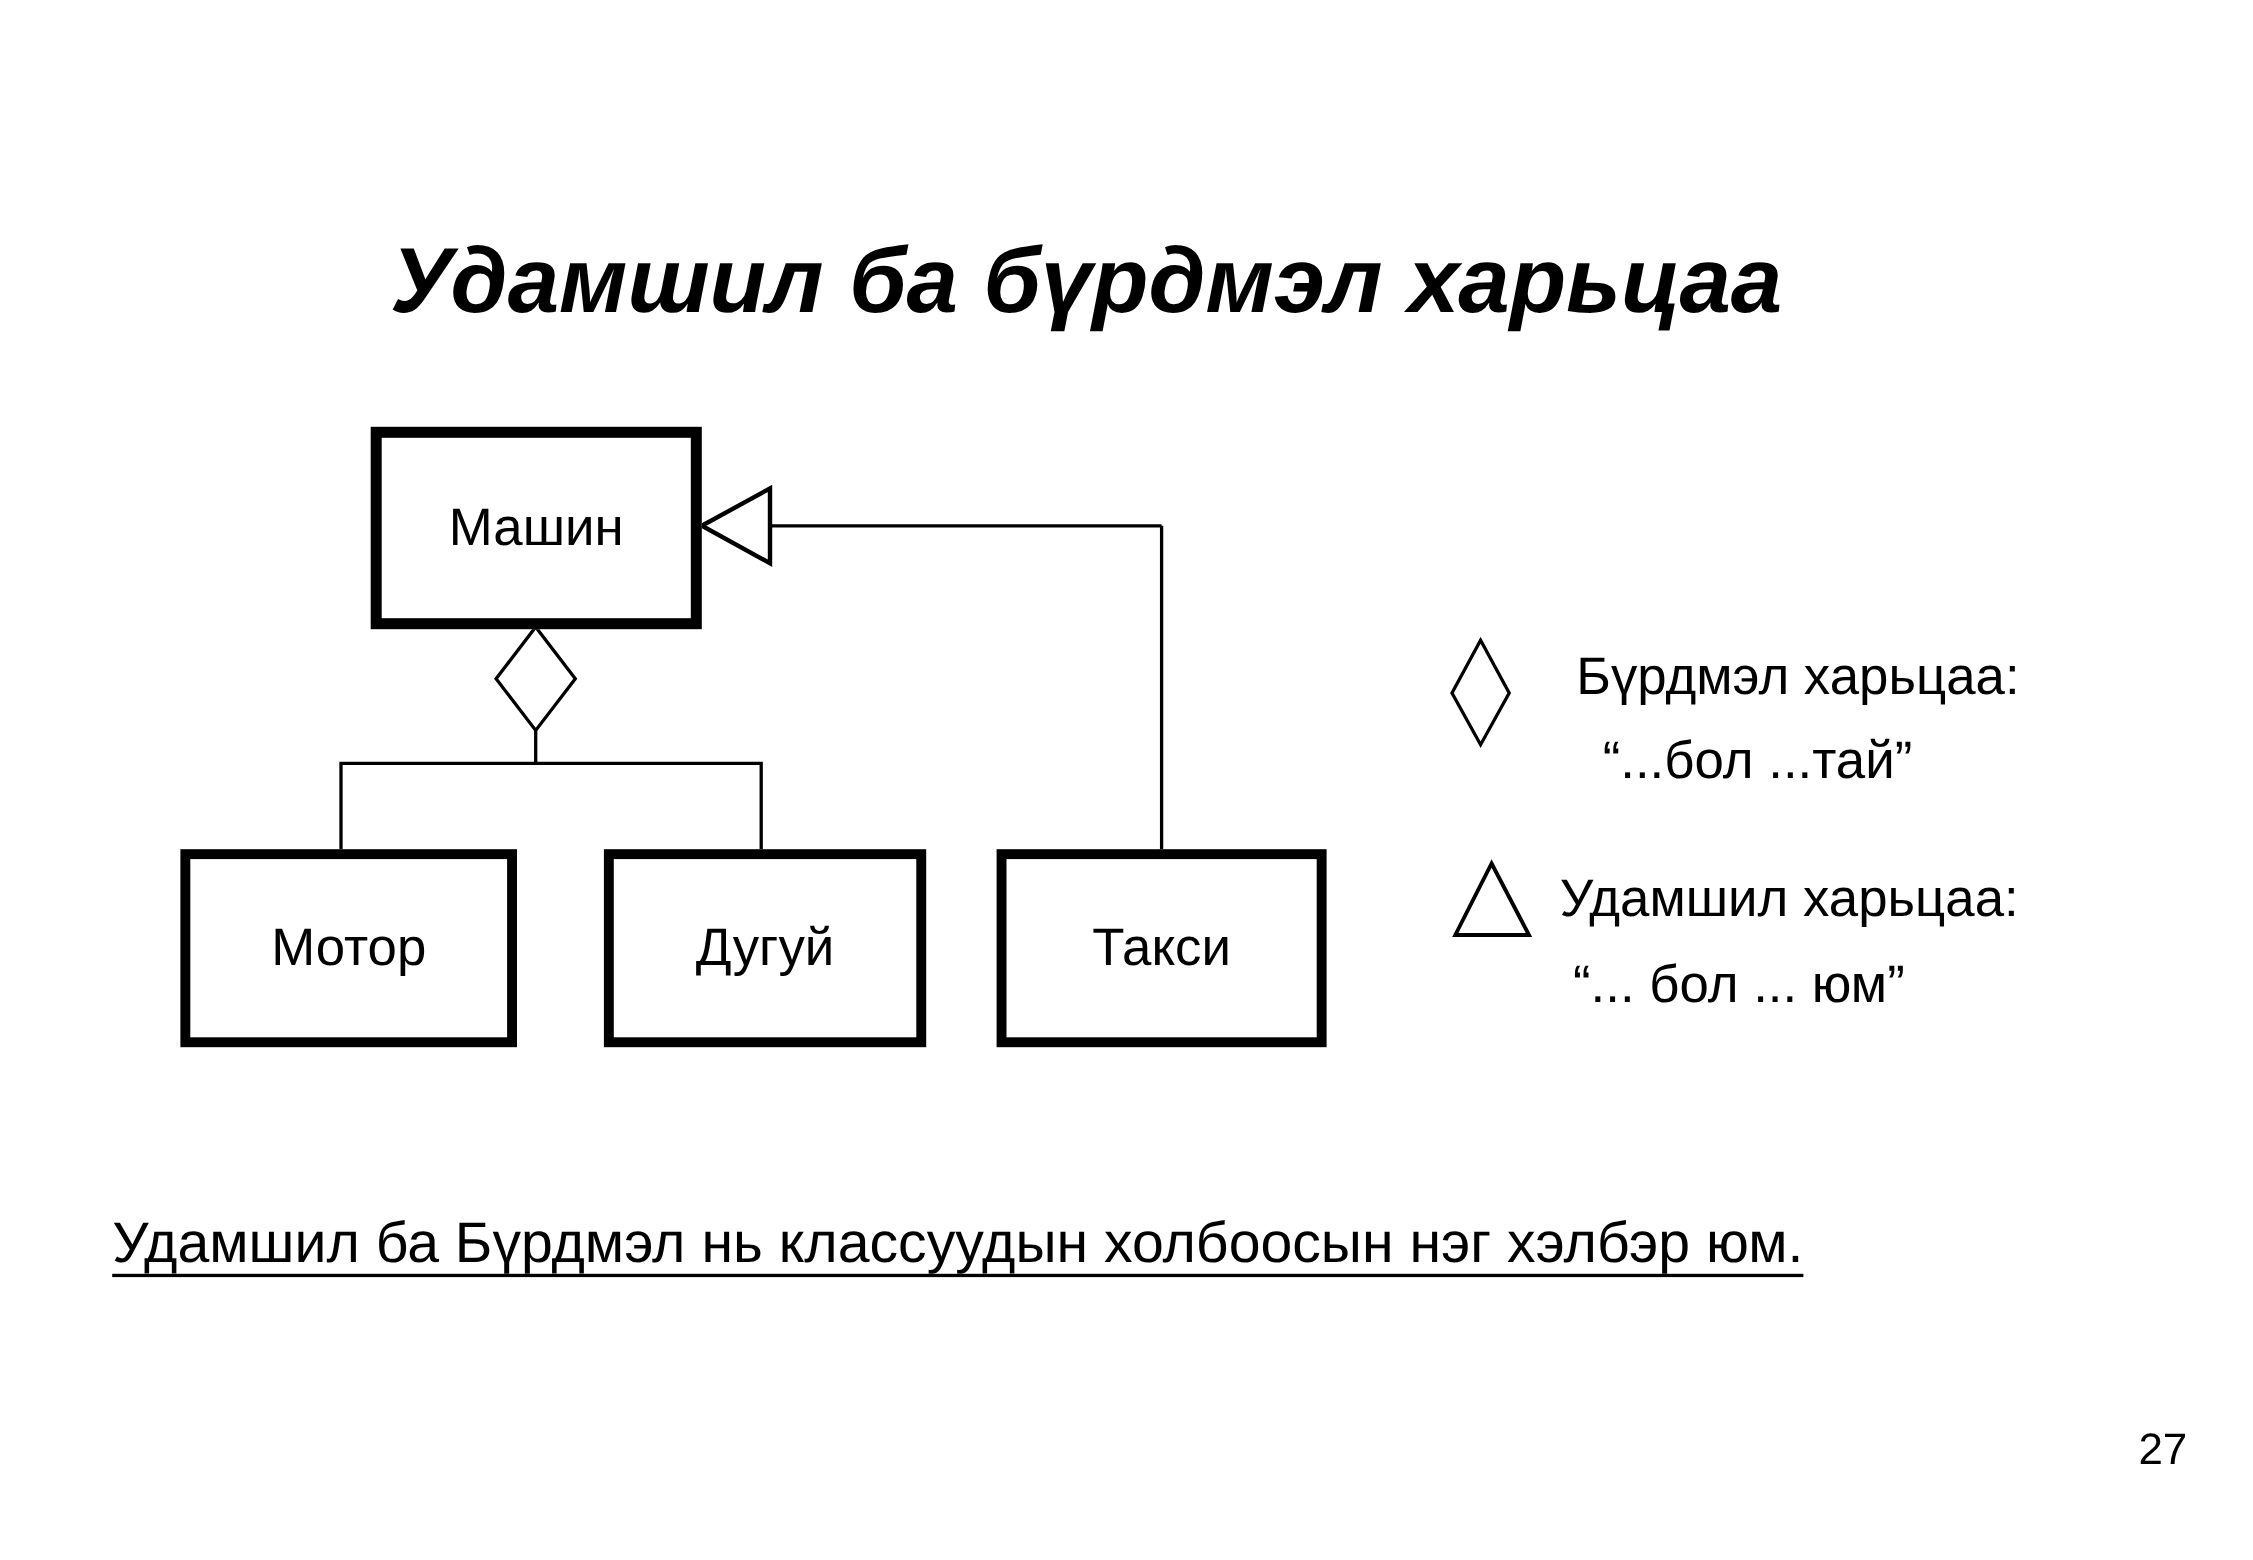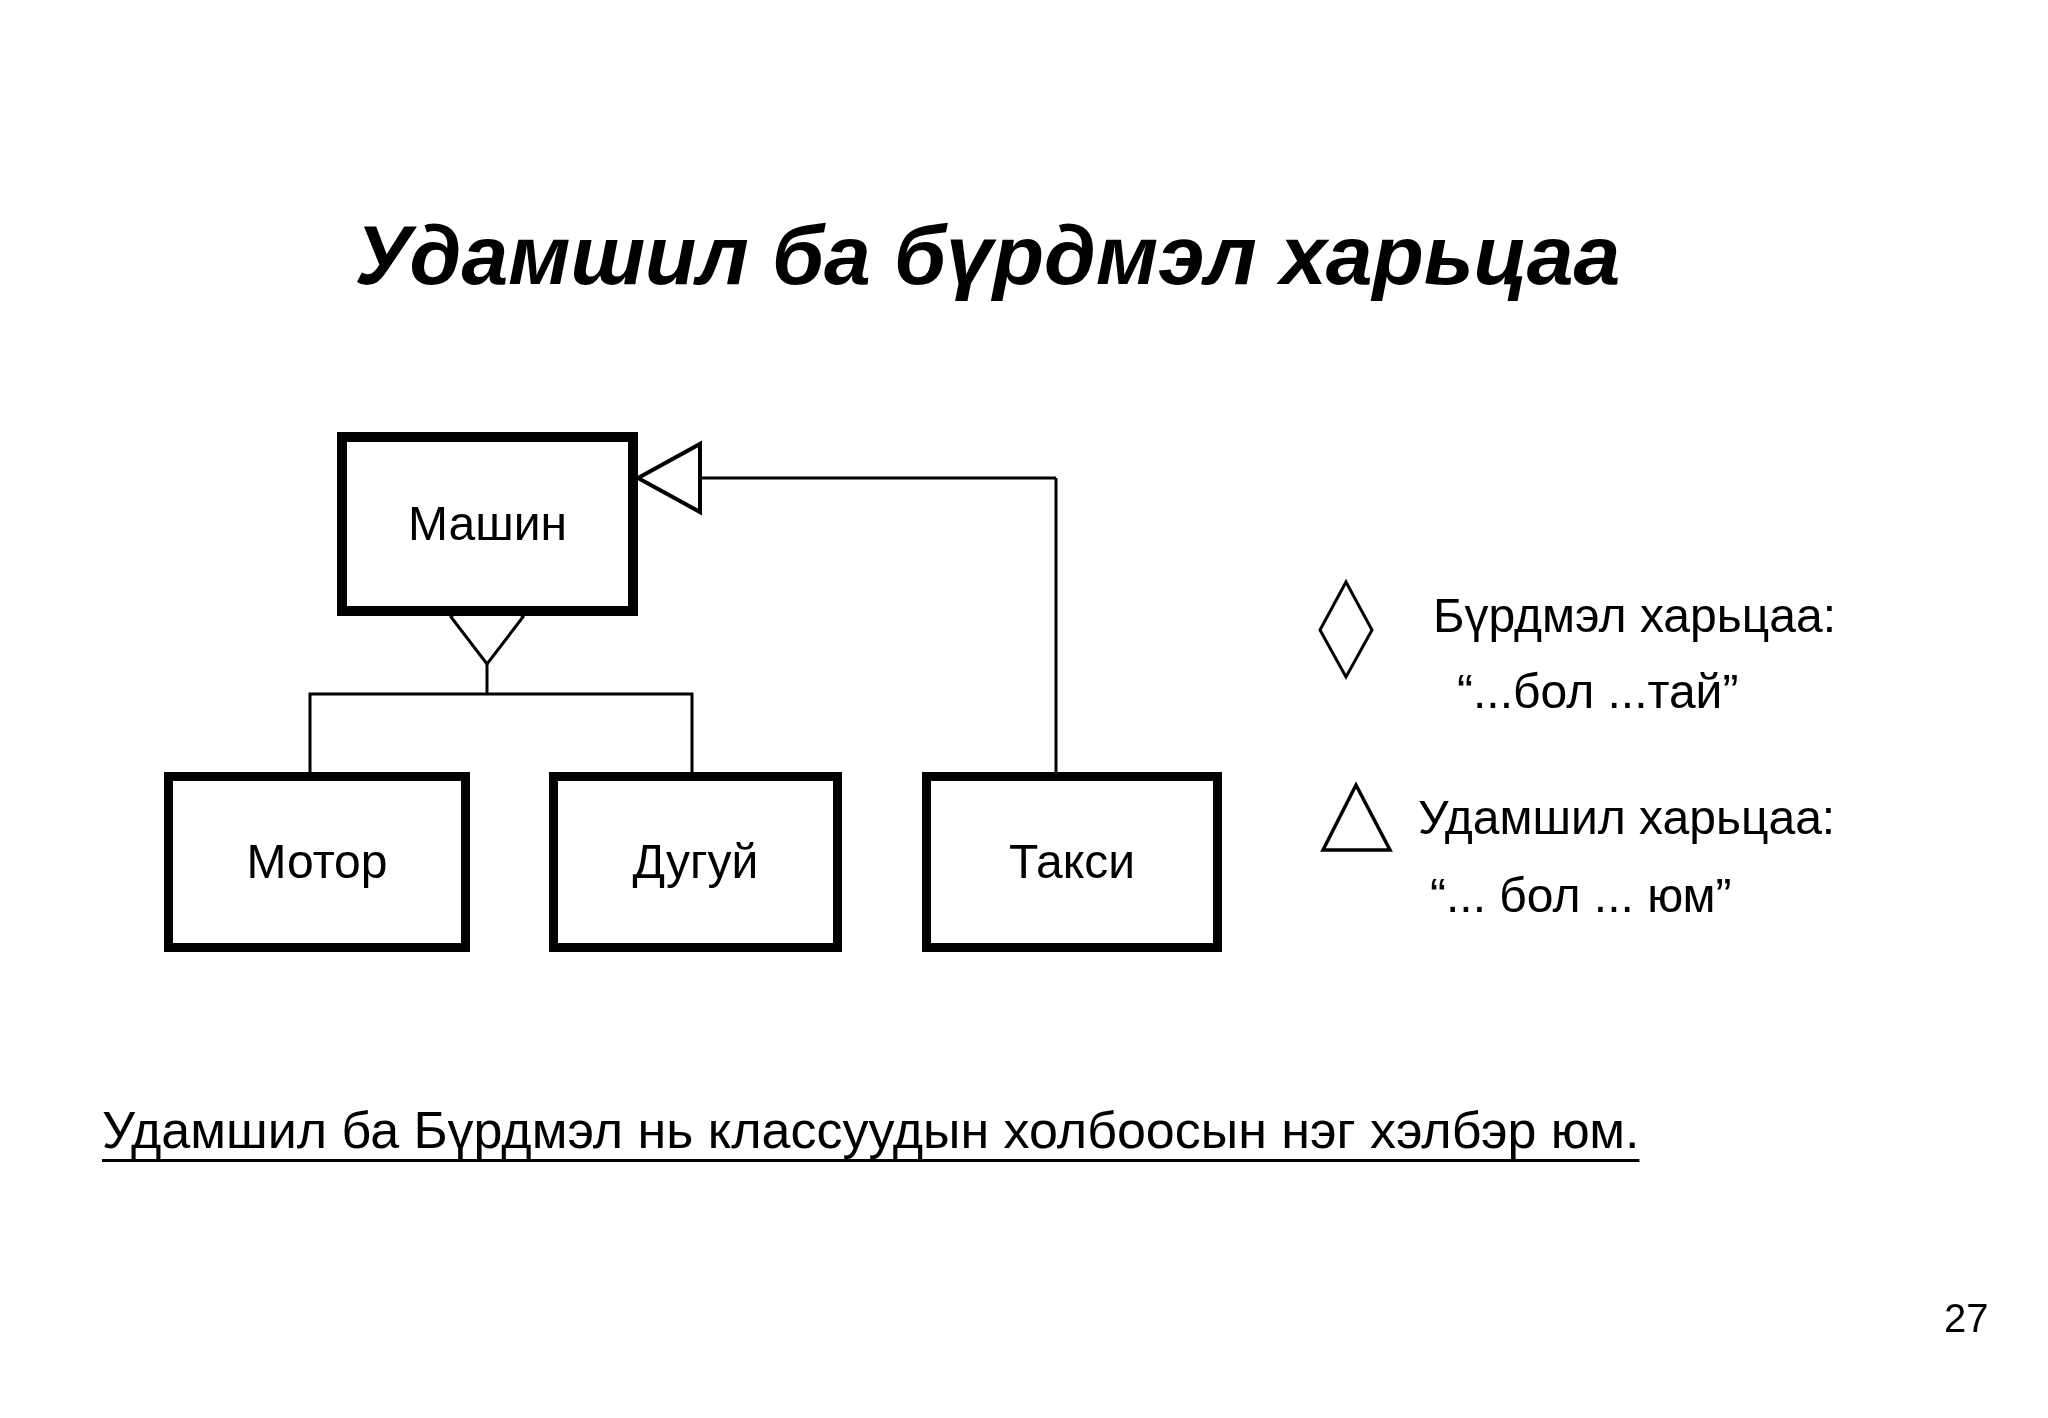--- a/index.html
+++ b/index.html
@@ -30,24 +30,24 @@
     position: absolute;
     background: #ffffff;
     border: 9px solid #000000;
     box-sizing: border-box;
     display: flex;
     align-items: center;
     justify-content: center;
     font-size: 48px;
     line-height: 1;
   }
-  #box-machine { left: 337px; top: 388px; width: 301px; height: 184px; border-width: 10px; margin-top: 44px; }
+  #box-machine { left: 337px; top: 388px; width: 301px; height: 184px; border-width: 10px; }
   #box-motor   { left: 164px; top: 772px; width: 306px; height: 180px; }
   #box-wheel   { left: 549px; top: 772px; width: 293px; height: 180px; }
-  #box-taxi    { left: 906px; top: 772px; width: 300px; height: 180px; margin-left: 16px; }
+  #box-taxi    { left: 906px; top: 772px; width: 300px; height: 180px; }
 
   svg.connector-layer {
     position: absolute;
     left: 0; top: 0;
     width: 2048px; height: 1418px;
   }
 
   .legend-text {
     position: absolute;
     font-size: 48px;

